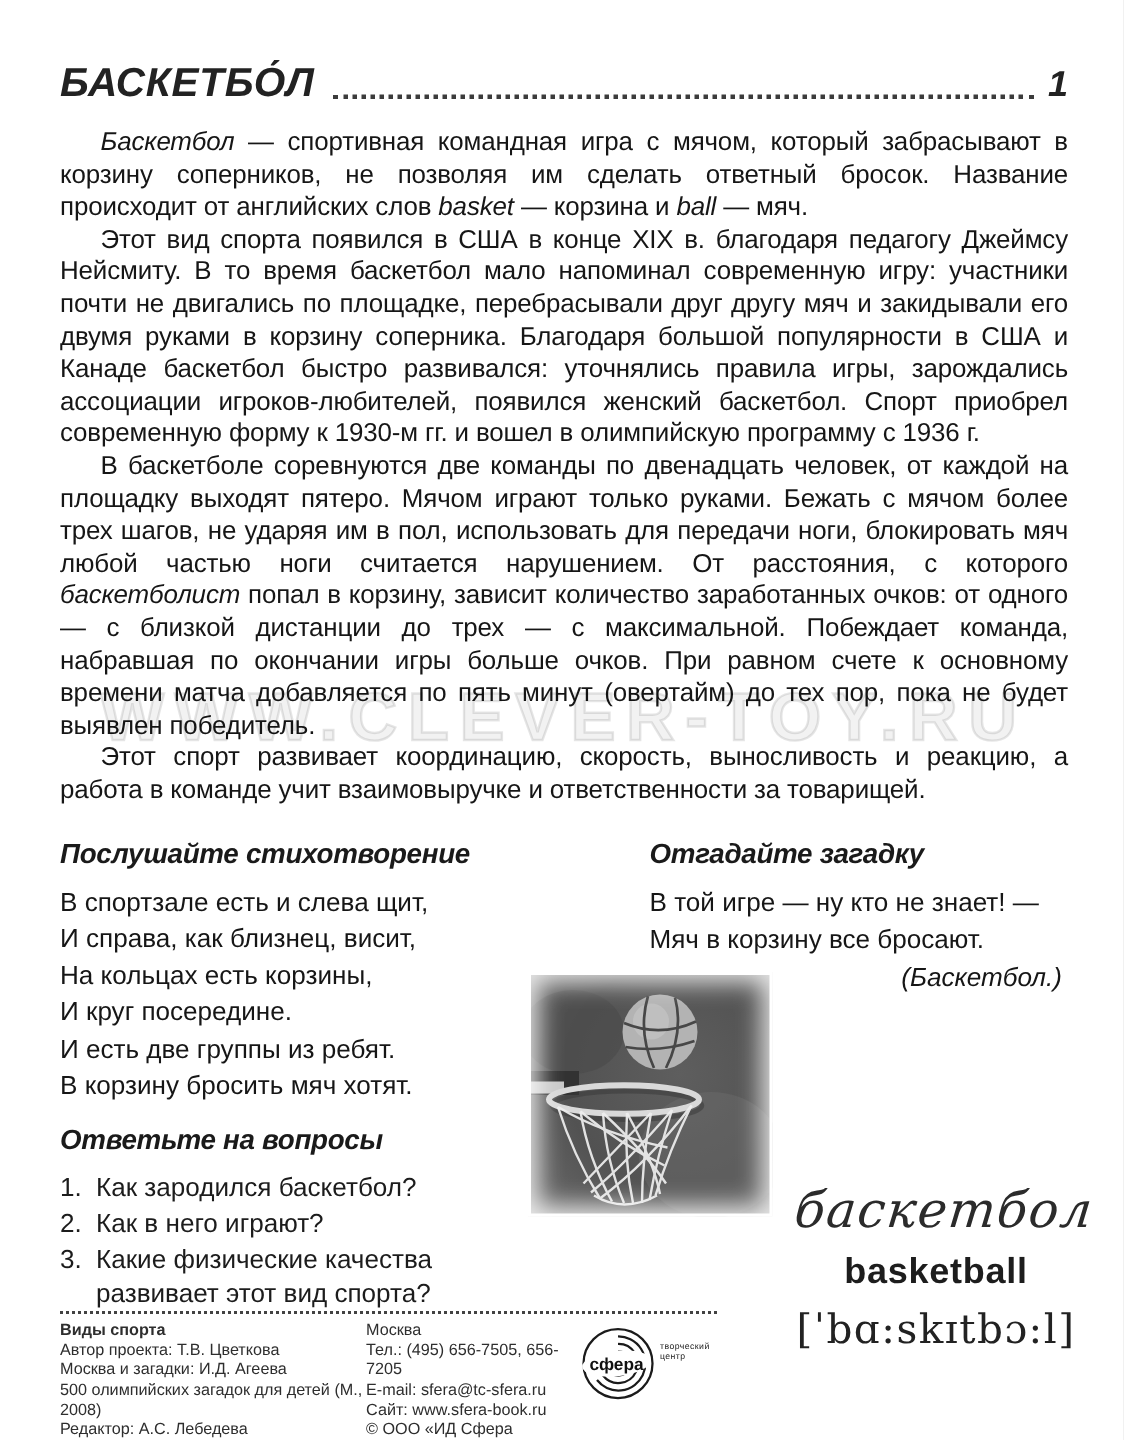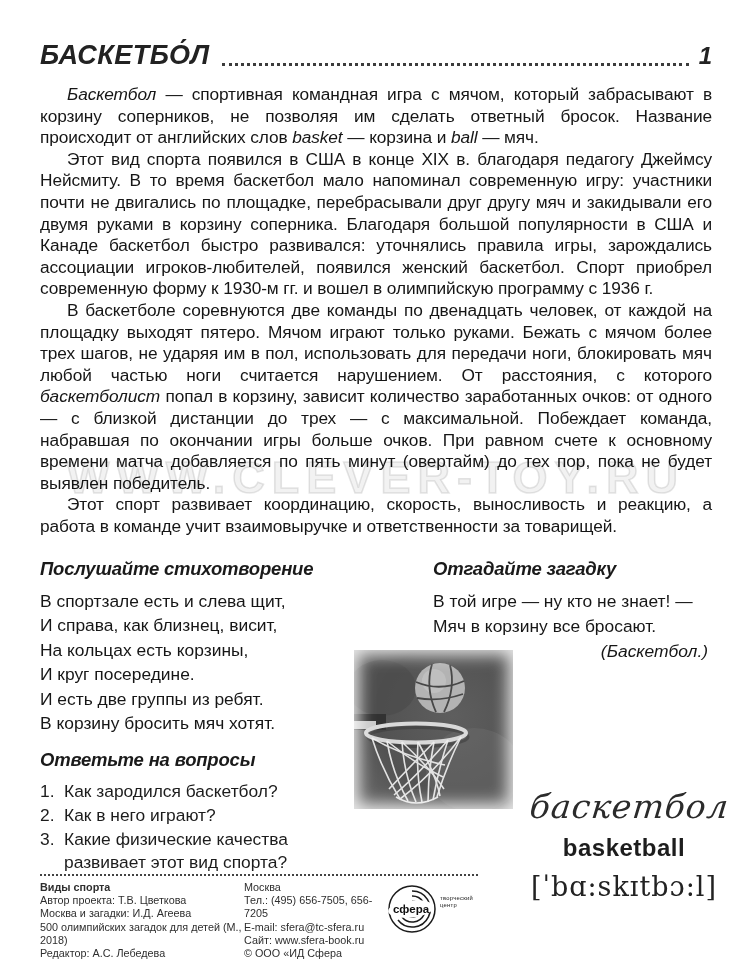--- a/index.html
+++ b/index.html
@@ -209,21 +209,21 @@
     <div class="vocab-ipa">[ˈbɑ:skɪtbɔ:l]</div>
   </div>
 
   <div class="footer">
     <div class="dots-line"></div>
     <div class="footer-cols">
       <div class="fcol fcol1">
         <div class="ftitle">Виды спорта</div>
         <div>Автор проекта: Т.В. Цветкова</div>
         <div>Москва и загадки: И.Д. Агеева</div>
-        <div>500 олимпийских загадок для детей (М., 2018)</div>
+        <div>500 олимпийских загадок для детей (М., 2008)</div>
         <div>Редактор: А.С. Лебедева</div>
       </div>
       <div class="fcol fcol2">
         <div>Москва</div>
         <div>Тел.: (495) 656-7505, 656-7205</div>
         <div>E-mail: sfera@tc-sfera.ru</div>
         <div>Сайт: www.sfera-book.ru</div>
         <div>© ООО «ИД Сфера образования»</div>
       </div>
       <div class="flogo">

